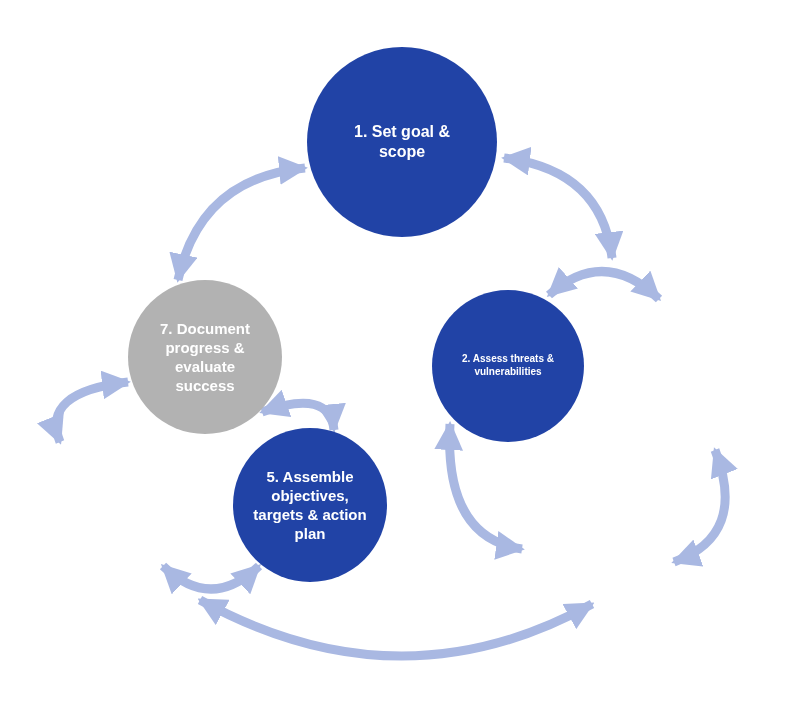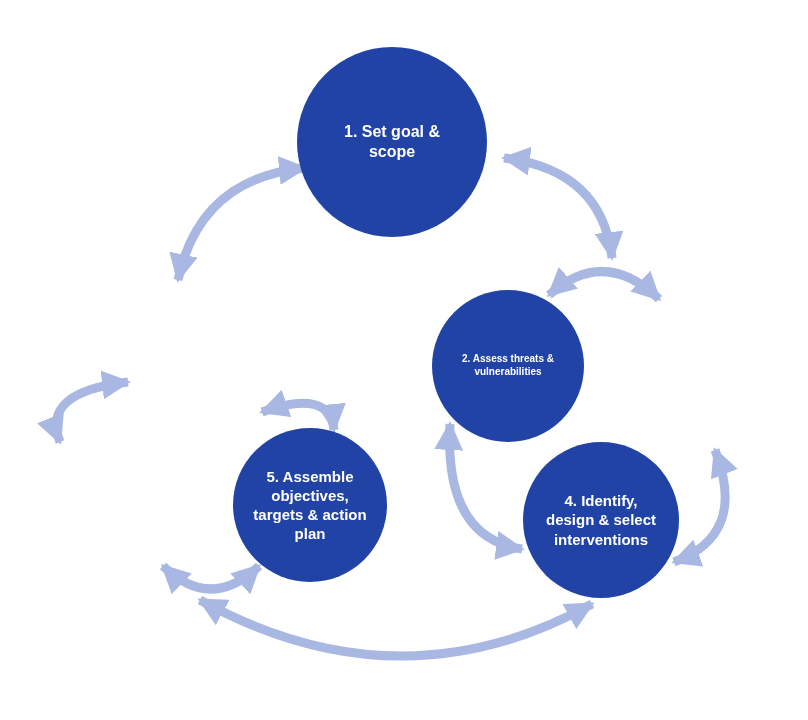--- a/index.html
+++ b/index.html
@@ -61,32 +61,32 @@
     <path class="arrow" d="M504,158 Q602,170 612,258" marker-start="url(#ah)" marker-end="url(#ah)"></path>
     <path class="arrow" d="M549,295 Q604,246 659,299" marker-start="url(#ah)" marker-end="url(#ah)"></path>
     <path class="arrow" d="M450,424 Q444,538 522,549" marker-start="url(#ah)" marker-end="url(#ah)"></path>
     <path class="arrow" d="M715,450 Q748,535 674,562" marker-start="url(#ah)" marker-end="url(#ah)"></path>
     <path class="arrow" d="M262,412 Q330,388 334,430" marker-start="url(#ah)" marker-end="url(#ah)"></path>
     <path class="arrow" d="M128,382 Q40,392 60,442" marker-start="url(#ah)" marker-end="url(#ah)"></path>
     <path class="arrow" d="M163,566 Q211,612 259,566" marker-start="url(#ah)" marker-end="url(#ah)"></path>
     <path class="arrow" d="M200,600 Q400,710 592,604" marker-start="url(#ah)" marker-end="url(#ah)"></path>
   </svg>
 
-  <div class="node blue" style="left:297px; top:47px; width:190px; height:190px; font-size:16px;">
+  <div class="node blue" style="left:307px; top:47px; width:190px; height:190px; font-size:16px;">
     <span class="node-label" style="max-width:120px;">1. Set goal &amp; scope</span>
   </div>
 
   <div class="node blue" style="left:432px; top:290px; width:152px; height:152px; font-size:10px;">
     <span class="node-label" style="max-width:122px;">2. Assess threats &amp; vulnerabilities</span>
   </div>
 
 
-  <div class="node blue" style="left:523px; top:442px; width:156px; height:156px; font-size:15px;">
-    <span class="node-label" style="max-width:112px;">4. Identify, design &amp; select interventions</span>
-  </div>
 
   <div class="node blue" style="left:233px; top:428px; width:154px; height:154px; font-size:15px;">
     <span class="node-label" style="max-width:118px;">5. Assemble objectives, targets &amp; action plan</span>
   </div>
 
 
+  <div class="node gray" style="left:128px; top:280px; width:154px; height:154px; font-size:15px;">
+    <span class="node-label" style="max-width:104px;">7. Document progress &amp; evaluate success</span>
+  </div>
 
 </div>
 
 </body></html>

